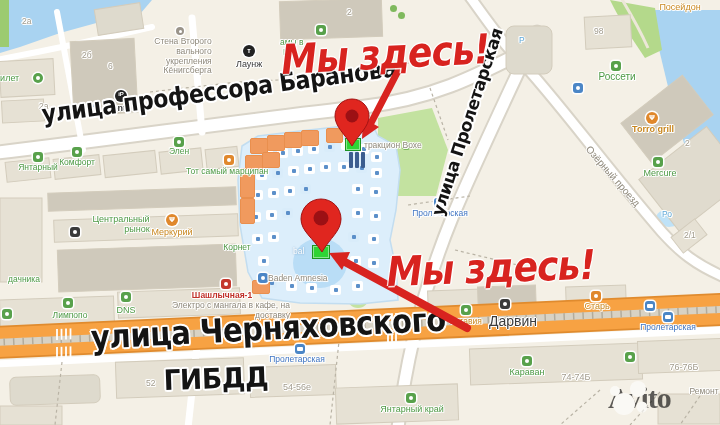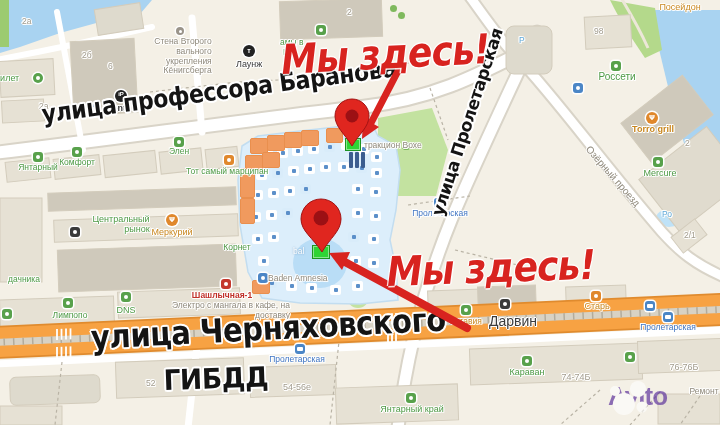--- a/index.html
+++ b/index.html
@@ -61,22 +61,22 @@
   #here-top{left:280px;top:36px;transform:rotate(-3deg) scaleX(.88);transform-origin:left top;}
   #here-bottom{left:386px;top:248px;transform:rotate(-2deg) scaleX(.88);transform-origin:left top;}
   .gsq{position:absolute;background:#2fd435;border:1px solid #1d9422;
     box-shadow:inset 0 0 0 1px rgba(255,255,255,.45);z-index:38;}
   #gsq1{left:345px;top:138px;width:14px;height:11px;}
   #gsq2{left:312px;top:245px;width:16px;height:12px;}
   #annot{z-index:40;pointer-events:none;}
   
   #wm{position:absolute;left:608px;top:381px;display:flex;align-items:center;gap:5px;
       opacity:.62;z-index:60;}
-  #wm .wm-text{color:#4c1d95;font-family:Liberation Sans, sans-serif;
-      font-weight:bold;font-size:26px;letter-spacing:-1px;}
+  #wm .wm-text{color:#000000;font-family:Liberation Serif, serif;
+      font-weight:bold;font-size:30px;letter-spacing:-1px;}
   .zlayer{z-index:20;} .ilayer{z-index:25;} .llayer{z-index:30;} .slayer{z-index:35;}
 </style>
 </head>
 <body>
 
 <div id="map">
 
   <svg class="zlayer" width="720" height="425" viewBox="0 0 720 425">
 
     <polygon points="0,0 152,0 140,14 100,22 60,33 20,47 0,53" fill="#a9d3f1"></polygon>

